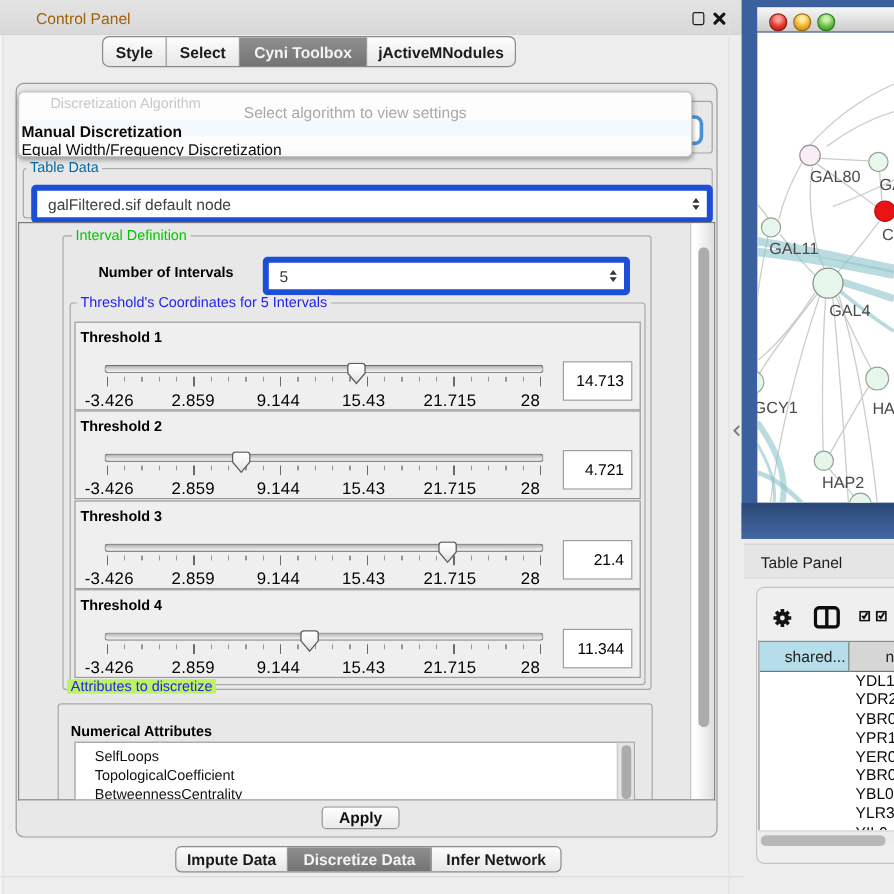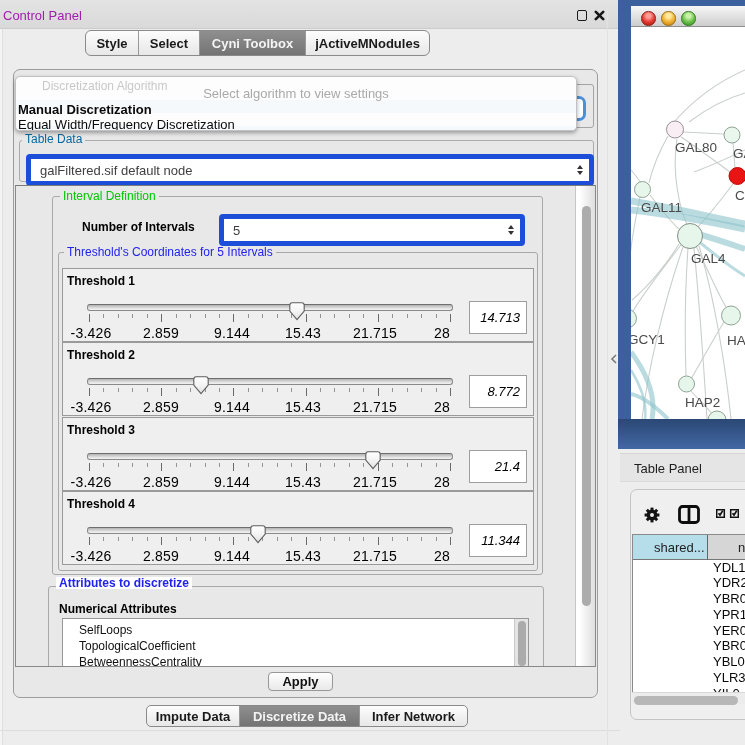--- a/index.html
+++ b/index.html
@@ -18,35 +18,35 @@
 .tpanel{position:absolute;left:0;width:470px;height:72px;background:#EFEFEF;border:1px solid #9A9A9A;}
 .tlabel{position:absolute;left:4px;top:5px;font-size:12px;font-weight:bold;color:#000;}
 .track{position:absolute;left:24px;top:35px;width:364px;height:5px;border:1px solid #8A8A8A;
   border-top-color:#6E6E6E;border-radius:3px;background:linear-gradient(#B3B3B3,#E5E5E5 70%,#F2F2F2);}
 .ticksMin{position:absolute;left:26px;top:45px;width:362px;height:4px;
   background:repeating-linear-gradient(90deg,#949494 0,#949494 1px,transparent 1px,transparent 14.44px);}
 .ticksMaj{position:absolute;left:26px;top:45px;width:362px;height:8px;
   background:repeating-linear-gradient(90deg,#6A6A6A 0,#6A6A6A 1px,transparent 1px,transparent 72.2px);}
 .rlab{position:absolute;top:56px;font-size:14px;font-weight:400;color:#000;transform:translateX(-50%);letter-spacing:0.2px;}
 .vbox{position:absolute;left:406px;top:32px;width:58px;height:33px;background:#FFF;border:1px solid #9E9E9E;
-  font-size:13px;color:#000;display:flex;align-items:center;justify-content:flex-end;padding-right:6px;box-sizing:border-box;font-style:italic;}
+  font-size:13px;color:#000;display:flex;align-items:center;justify-content:flex-end;padding-right:6px;box-sizing:border-box;}
 .thumb{position:absolute;top:33px;width:16px;height:19px;}
 .seg{display:flex;position:absolute;border:1px solid #8A8A8A;border-radius:6px;overflow:hidden;
   background:linear-gradient(#FDFDFD,#E7E7E7);}
 .seg div{display:flex;align-items:center;justify-content:center;font-size:13px;font-weight:bold;color:#1A1A1A;
   border-right:1px solid #999;white-space:nowrap;}
 .seg div:last-child{border-right:none;}
 .seg div.sel{background:linear-gradient(#8F8F8F,#747474);color:#F4F4F4;}
 </style>
 </head>
 <body>
 
 <div class="abs" style="left:0;top:28px;width:2px;height:717px;background:#F4F4F4;border-right:1px solid #DEDEDE;"></div>
 <div class="abs" style="left:0;top:0;width:620px;height:28px;background:linear-gradient(#E3E3E3,#D9D9D9);border-bottom:1px solid #CCC;"></div>
-<div class="abs" style="left:3px;top:8px;font-size:13px;color:#a21caf;">Control Panel</div>
+<div class="abs" style="left:30px;top:8px;font-size:13px;color:#a16207;">Control Panel</div>
 
 <div class="abs" style="left:577px;top:10px;width:8px;height:9px;border:1.6px solid #1A1A1A;border-radius:2px;"></div>
 <svg class="abs" style="left:594px;top:10px;" width="11" height="11" viewBox="0 0 11 11">
     <g stroke="#151515" stroke-width="2.6" stroke-linecap="round">
       <line x1="1.8" y1="1.8" x2="9.2" y2="9.2"></line>
       <line x1="9.2" y1="1.8" x2="1.8" y2="9.2"></line>
     </g>
   </svg>
 
 <div class="seg" style="left:85px;top:30px;height:24px;">
@@ -116,21 +116,21 @@
     <div class="tlabel">Threshold 2</div>
     <div class="track"></div>
     <div class="ticksMin"></div>
       <div class="ticksMaj"></div>
     <span class="rlab" style="left:28px;">-3.426</span>
     <span class="rlab" style="left:98px;">2.859</span>
     <span class="rlab" style="left:169px;">9.144</span>
     <span class="rlab" style="left:240px;">15.43</span>
     <span class="rlab" style="left:312px;">21.715</span>
     <span class="rlab" style="left:379px;">28</span>
-    <div class="vbox">8.772</div>
+    <div class="vbox">4.721</div>
     <svg class="thumb" style="left:130px;" width="16" height="19" viewBox="0 0 16 19">
         <path d="M3.2,0.8 H12.8 Q15.2,0.8 15.2,3.2 V9 L8,17.6 L0.8,9 V3.2 Q0.8,0.8 3.2,0.8 Z" fill="url(#tg1)" stroke="#5E5E5E" stroke-width="1.1"></path>
       </svg>
   </div>
 
   <div class="tpanel" style="top:231px;left:46px;">
     <div class="tlabel">Threshold 3</div>
     <div class="track"></div>
     <div class="ticksMin"></div>
       <div class="ticksMaj"></div>
@@ -157,21 +157,21 @@
     <span class="rlab" style="left:240px;">15.43</span>
     <span class="rlab" style="left:312px;">21.715</span>
     <span class="rlab" style="left:379px;">28</span>
     <div class="vbox">11.344</div>
     <svg class="thumb" style="left:187px;" width="16" height="19" viewBox="0 0 16 19">
         <path d="M3.2,0.8 H12.8 Q15.2,0.8 15.2,3.2 V9 L8,17.6 L0.8,9 V3.2 Q0.8,0.8 3.2,0.8 Z" fill="url(#tg1)" stroke="#5E5E5E" stroke-width="1.1"></path>
       </svg>
   </div>
 
   <div class="gb" style="left:32px;top:400px;width:494px;height:100px;border-color:#A8A8A8;"></div>
-  <div class="gbt" style="left:40px;top:391px;color:#2222EE;background:#ffffff;font-weight:bold;">Attributes to discretize</div>
+  <div class="gbt" style="left:40px;top:380px;color:#2222EE;background:#bef264;">Attributes to discretize</div>
   <div class="abs" style="left:43px;top:416px;font-size:12px;font-weight:bold;color:#000;">Numerical Attributes</div>
   <div class="abs" style="left:46px;top:432px;width:467px;height:60px;border:1px solid #979797;background:#FFF;box-sizing:border-box;">
     <div class="abs" style="left:16px;top:4px;font-size:12px;color:#111;">SelfLoops</div>
     <div class="abs" style="left:16px;top:20px;font-size:12px;color:#111;">TopologicalCoefficient</div>
     <div class="abs" style="left:16px;top:36px;font-size:12px;color:#111;">BetweennessCentrality</div>
     <div class="abs" style="right:0;top:0;width:14px;height:58px;background:#E4E4E4;border-left:1px solid #C9C9C9;box-sizing:border-box;">
       <div class="abs" style="left:2.5px;top:2px;width:8px;height:45px;background:#ABABAB;border-radius:4px;"></div>
     </div>
   </div>
 

